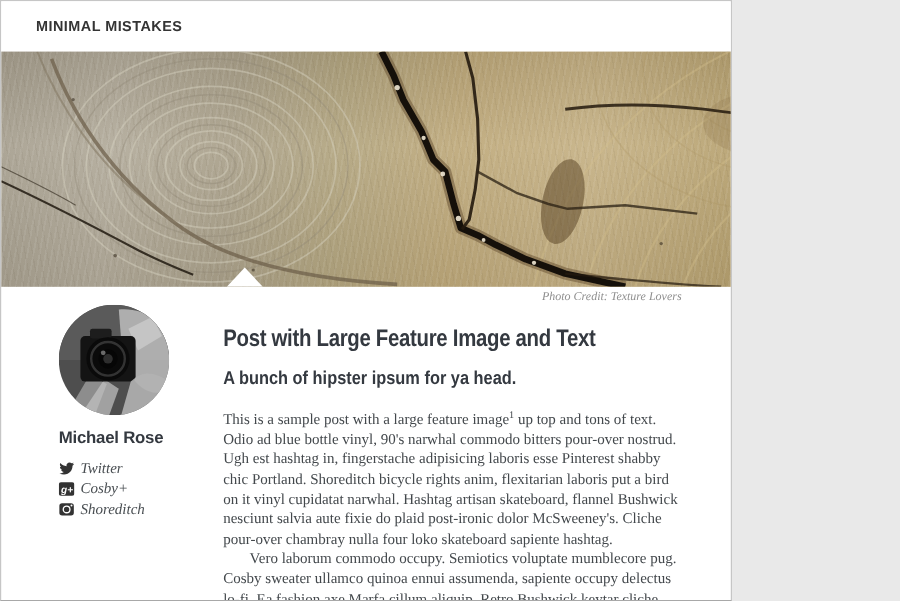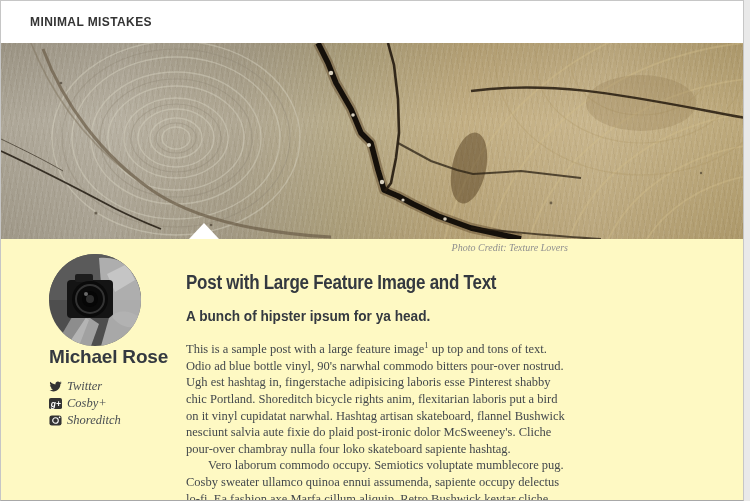--- a/index.html
+++ b/index.html
@@ -1,18 +1,18 @@
 <!DOCTYPE html>
 <html><head>
 <meta charset="utf-8">
 <style>
   * { margin:0; padding:0; box-sizing:border-box; }
   body { background:#e9e9e9; font-family:"Liberation Sans", sans-serif; }
   .page {
-    width:744px; height:501px; background:#fef9c3; overflow:hidden;
+    width:610px; height:501px; background:#ffffff; overflow:hidden;
     border:1px solid #c6c6c6; border-bottom-color:#a8a8a8; position:relative;
   }
 
   
   .nav { height:42px; display:flex; align-items:center; padding-left:29px; background:#fff; }
   .logo {
     width:157px; font-size:12px; font-weight:bold; letter-spacing:.4px;
     color:#343434; text-transform:uppercase; cursor:pointer;
   }
   .nav-links { display:flex; align-items:center; gap:17px; }
@@ -39,21 +39,21 @@
     border-bottom:16px solid #ffffff;
   }
 
   
   .content { display:flex; padding-left:48px; }
   .sidebar { width:137px; padding-top:15px; flex:none; }
   .main { width:382px; flex:none; }
 
   .avatar { width:92px; height:92px; border-radius:50%; overflow:hidden; cursor:pointer; }
   .avatar svg { display:block; }
-  .author-name { font-size:19px; font-weight:bold; color:#343940; letter-spacing:-.2px; }
+  .author-name { margin-top:10px; font-size:14px; font-weight:bold; color:#343940; letter-spacing:-.2px; }
   .author-bio {
     margin-top:6px; width:128px; font-family:"Liberation Serif", serif; font-style:italic;
     font-size:11.5px; line-height:1.32; color:#6f6f6f;
   }
   .social { margin-top:11px; list-style:none; }
   .social li { display:flex; align-items:center; gap:5px; margin-bottom:2px; cursor:pointer;font-style:italic; }
   .social li span.lbl {
     font-family:"Liberation Serif", serif; font-size:12.5px; color:#494e52;
   }
   .social svg { display:block; }

